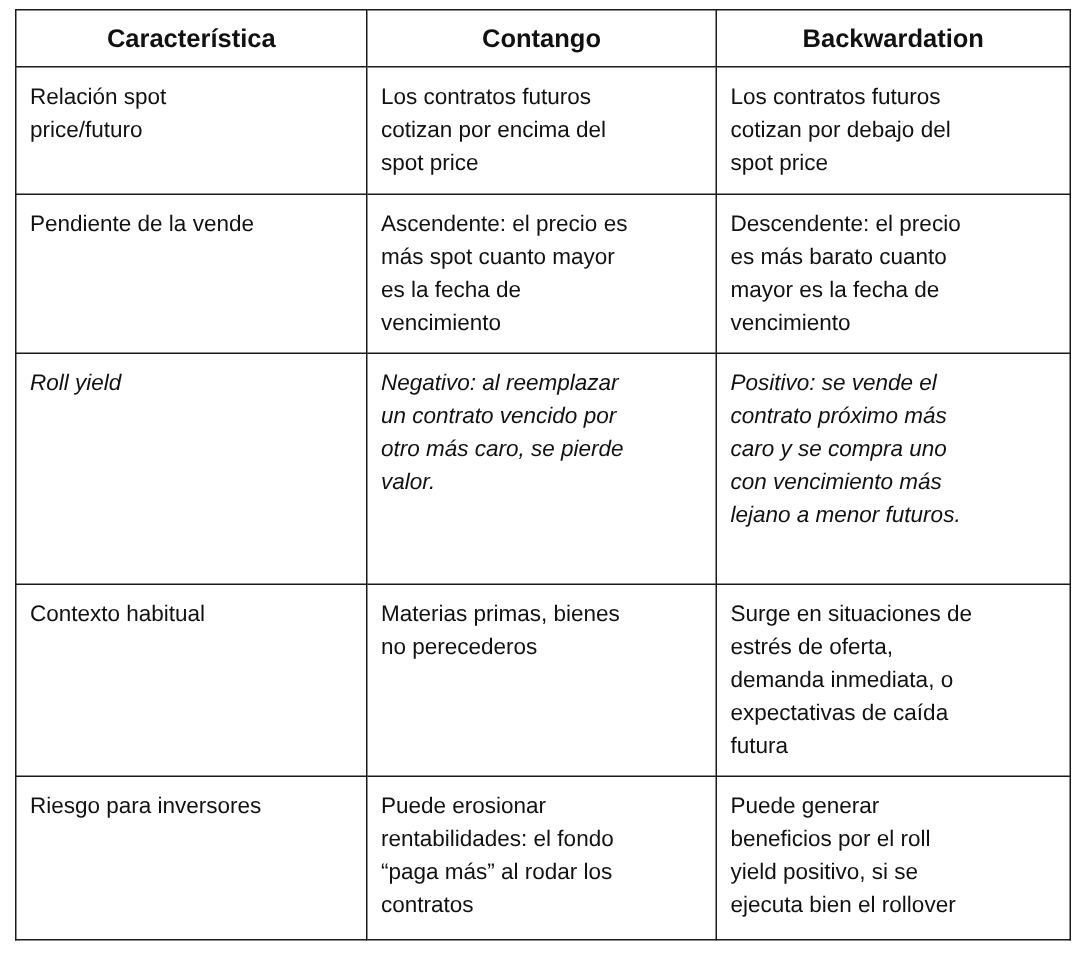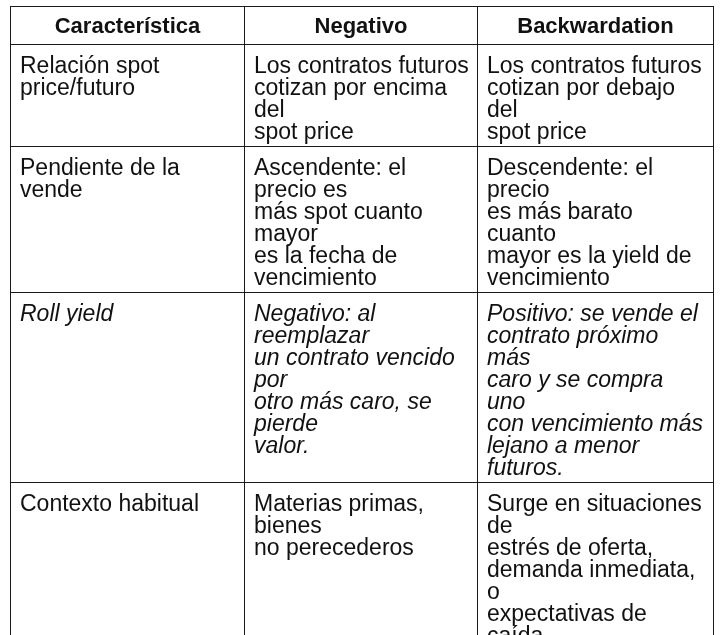--- a/index.html
+++ b/index.html
@@ -24,28 +24,28 @@
       width: 703px;
     }
     table.cmp th, table.cmp td {
       border: 1.5px solid #1a1a1a;
       vertical-align: top;
       text-align: left;
       padding: 0;
     }
     table.cmp th {
       font-weight: bold;
-      font-size: 22px;
+      font-size: 17px;
       text-align: center;
       vertical-align: middle;
       height: 37px;
       line-height: 22px;
     }
     table.cmp td {
-      font-size: 23px;
+      font-size: 15px;
       line-height: 22px;
       padding: 9px 8px 4px 9px;
     }
     col.c1 { width: 234px; }
     col.c2 { width: 233px; }
     col.c3 { width: 236px; }
     tr.r1 td { height: 71px; }
     tr.r2 td { height: 92px; }
     tr.r3 td { height: 140px; font-style: italic; }
     tr.r4 td { height: 114px; }
@@ -57,21 +57,21 @@
 
 <table class="cmp">
   <colgroup>
     <col class="c1">
       <col class="c2">
       <col class="c3">
   </colgroup>
   <thead>
     <tr>
       <th>Característica</th>
-      <th>Negativo</th>
+      <th>Contango</th>
       <th>Backwardation</th>
     </tr>
   </thead>
   <tbody>
     <tr class="r1">
       <td>
           <div class="cell-text">Relación spot
 price/futuro</div>
         </td>
       <td>
@@ -91,21 +91,21 @@
         </td>
       <td>
           <div class="cell-text">Ascendente: el precio es
 más spot cuanto mayor
 es la fecha de
 vencimiento</div>
         </td>
       <td>
           <div class="cell-text">Descendente: el precio
 es más barato cuanto
-mayor es la yield de
+mayor es la fecha de
 vencimiento</div>
         </td>
     </tr>
     <tr class="r3">
       <td>
           <div class="cell-text">Roll yield</div>
         </td>
       <td>
           <div class="cell-text">Negativo: al reemplazar
 un contrato vencido por
@@ -129,14 +129,31 @@
 no perecederos</div>
         </td>
       <td>
           <div class="cell-text">Surge en situaciones de
 estrés de oferta,
 demanda inmediata, o
 expectativas de caída
 futura</div>
         </td>
     </tr>
+    <tr class="r5">
+      <td>
+          <div class="cell-text">Riesgo para inversores</div>
+        </td>
+      <td>
+          <div class="cell-text">Puede erosionar
+rentabilidades: el fondo
+“paga más” al rodar los
+contratos</div>
+        </td>
+      <td>
+          <div class="cell-text">Puede generar
+beneficios por el roll
+yield positivo, si se
+ejecuta bien el rollover</div>
+        </td>
+    </tr>
   </tbody>
 </table>
 
 </body></html>

